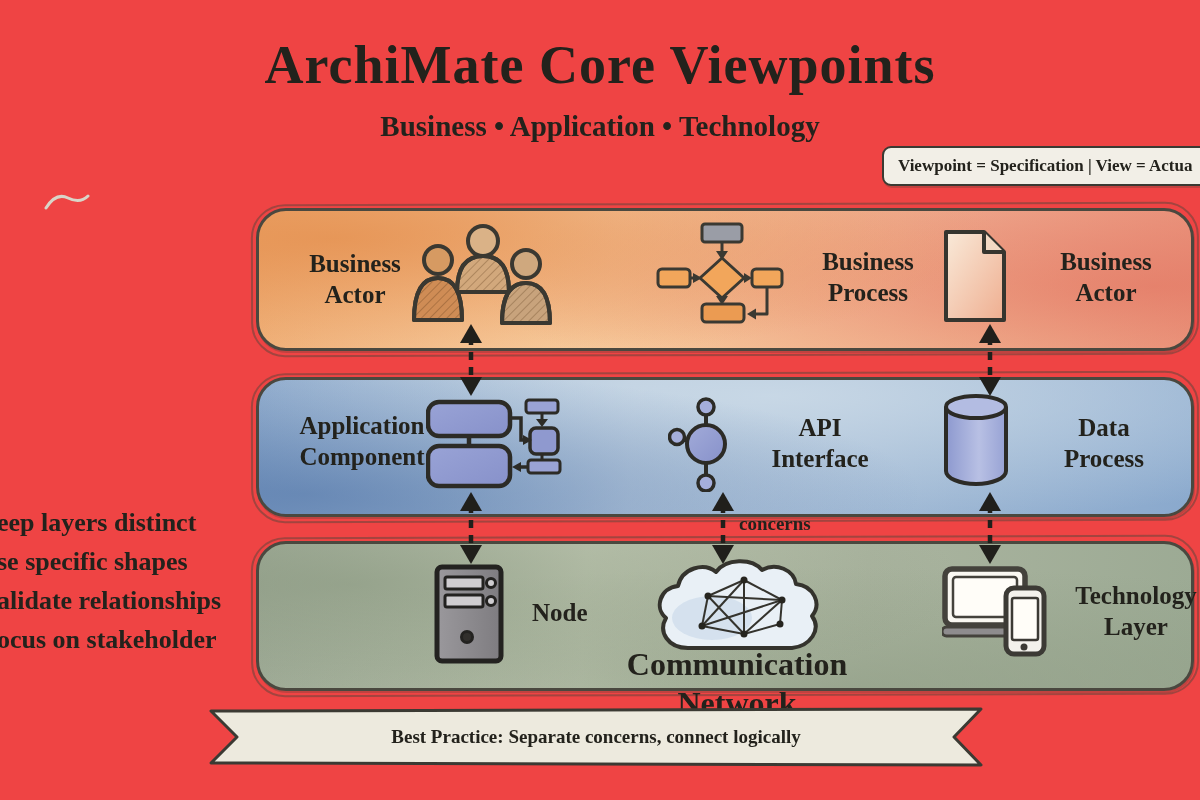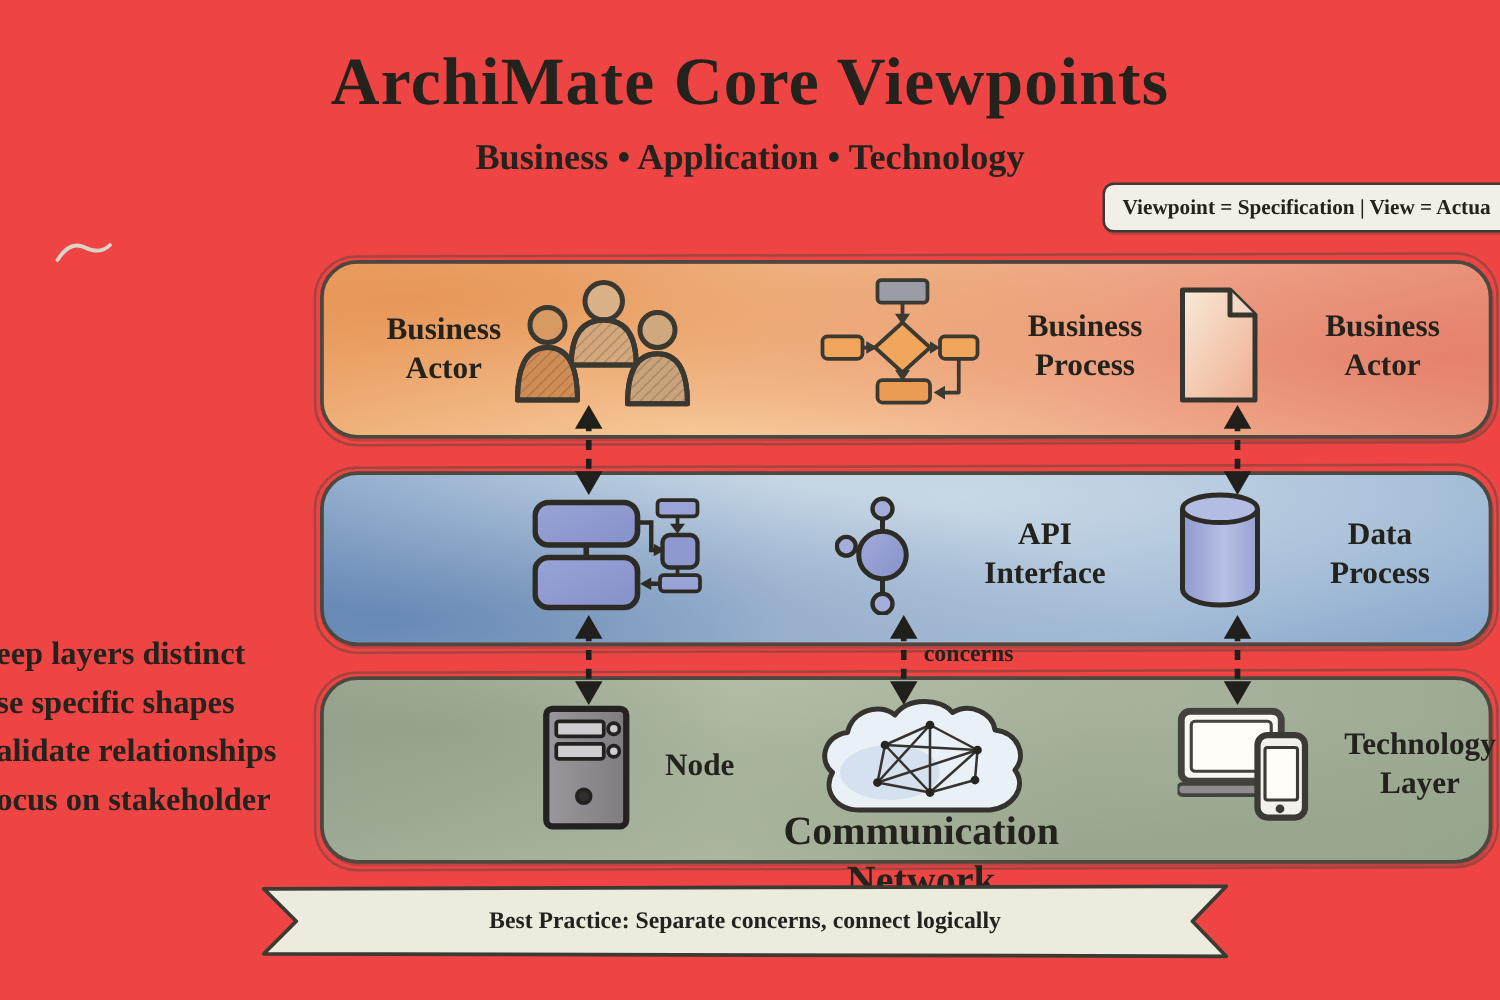--- a/index.html
+++ b/index.html
@@ -57,21 +57,21 @@
       radial-gradient(140% 140% at 62% 100%, rgba(138,153,128,.55) 0%, rgba(138,153,128,0) 60%),
       linear-gradient(93deg,#a5b09d 0%,#c3cbb6 35%,#aab49f 65%,#9caa94 100%);
   }
   
   .lbl{font-weight:700;color:#23221c;text-align:center;line-height:1.22;}
   .lbl.l25{font-size:25px;margin-left:20px;}
   .lbl-actor{left:268px;top:249px;width:134px;}
   .lbl-process{left:790px;top:247px;width:116px;}
   .lbl-bobject{left:1028px;top:247px;width:116px;}
   .lbl-component{left:268px;top:411px;width:148px;}
-  .lbl-api{left:760px;top:413px;width:112px;}
+  .lbl-api{left:744px;top:413px;width:112px;}
   .lbl-dobject{left:1030px;top:413px;width:108px;}
   .lbl-node{left:512px;top:598px;width:80px;text-align:left;}
   .lbl-network{left:585px;top:645px;width:304px;font-size:32px;}
   .lbl-techlayer{left:1046px;top:581px;width:140px;}
   .realizes{left:739px;top:513px;font-size:19px;font-weight:700;color:#23221c;}
   
   .side-notes{left:-3px;top:503px;font-size:26px;font-weight:700;color:#23221c;line-height:39px;white-space:nowrap;}
   
   .ribbon{left:208px;top:706px;width:776px;height:62px;}
   .ribbon-text{
@@ -160,20 +160,21 @@
     <line x1="17" y1="13" x2="17" y2="59" stroke="#201f1b" stroke-width="4.5" stroke-dasharray="8 7"></line>
     <polygon points="17,0 6,19 28,19" fill="#201f1b"></polygon>
       <polygon points="17,72 6,53 28,53" fill="#201f1b"></polygon>
   </svg>
   <svg class="abs" style="left:973px;top:324px" width="34" height="72" viewBox="0 0 34 72">
     <line x1="17" y1="13" x2="17" y2="59" stroke="#201f1b" stroke-width="4.5" stroke-dasharray="8 7"></line>
     <polygon points="17,0 6,19 28,19" fill="#201f1b"></polygon>
       <polygon points="17,72 6,53 28,53" fill="#201f1b"></polygon>
   </svg>
 
+  <div class="abs lbl l25 lbl-component">Application Component</div>
 
   <svg class="abs" style="left:426px;top:396px" width="136" height="96" viewBox="0 0 136 96">
     <defs>
       <linearGradient id="cg" x1="0" y1="0" x2="1" y2="1">
         <stop offset="0" stop-color="#99a3d6"></stop>
           <stop offset="1" stop-color="#8791ca"></stop>
       </linearGradient>
     </defs>
     <g stroke="#2c2b26" fill="none">
       <rect x="2" y="6" width="82" height="34" rx="11" stroke-width="4.5" fill="url(#cg)"></rect>

